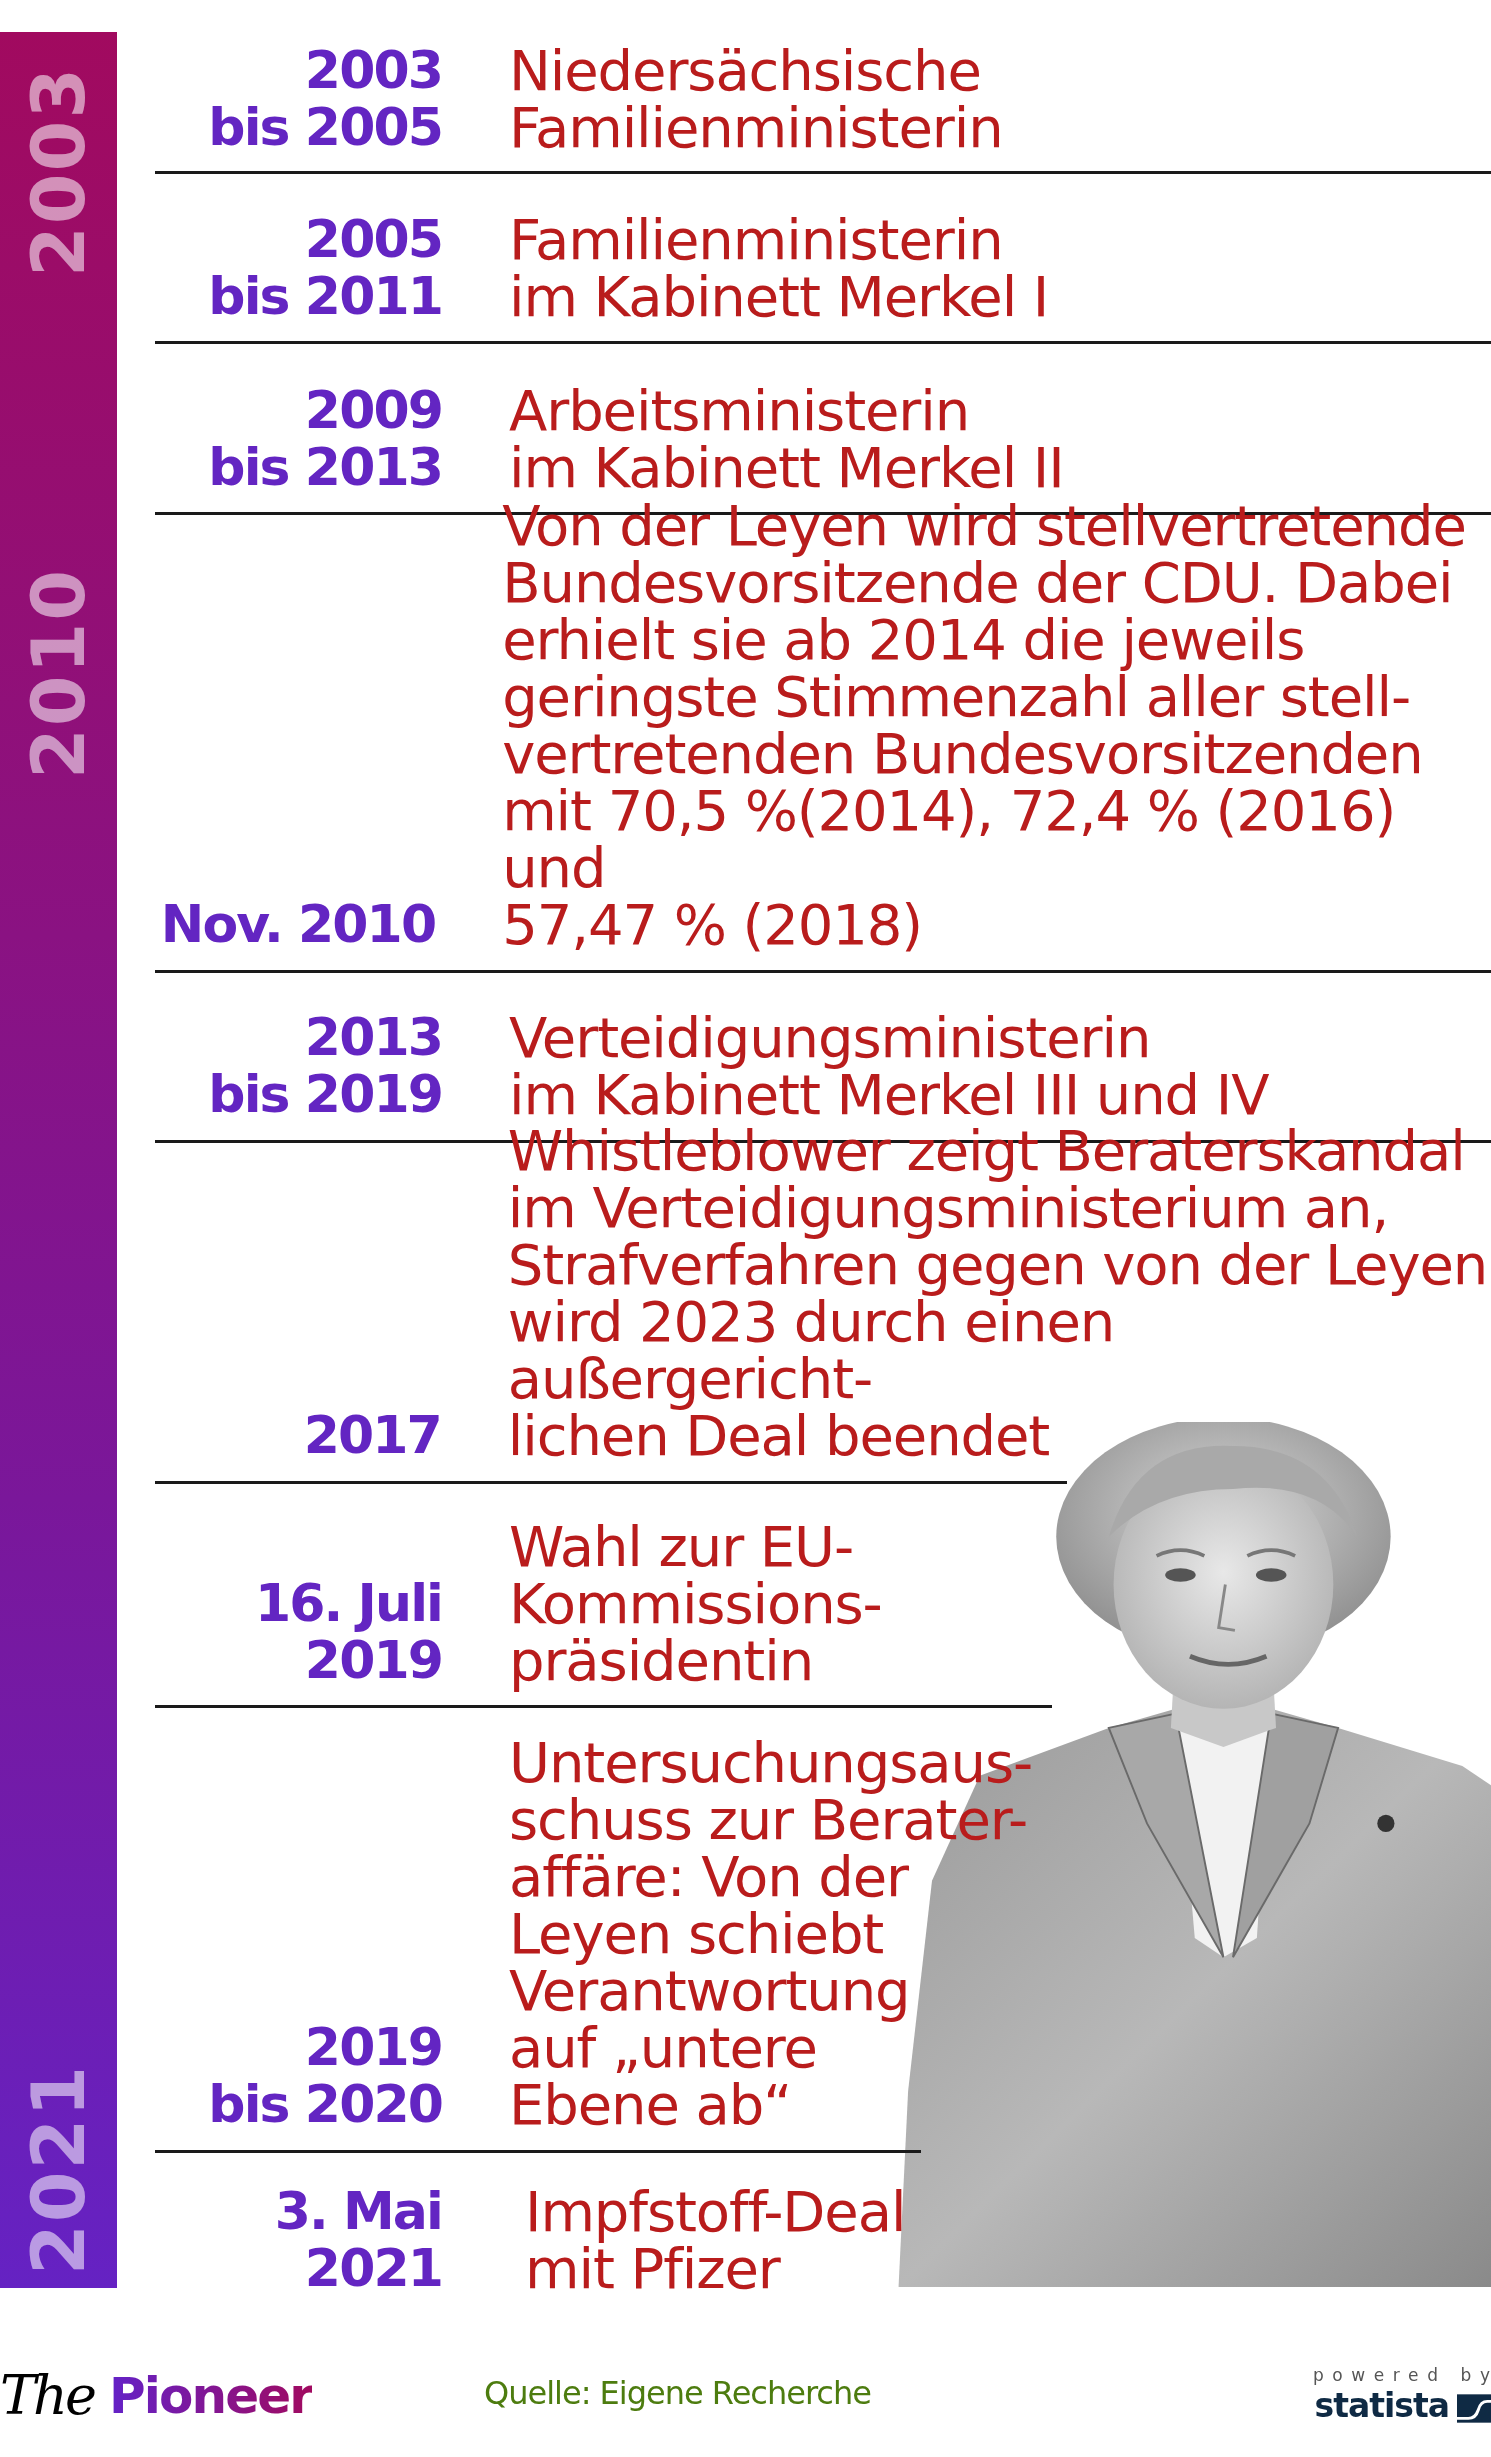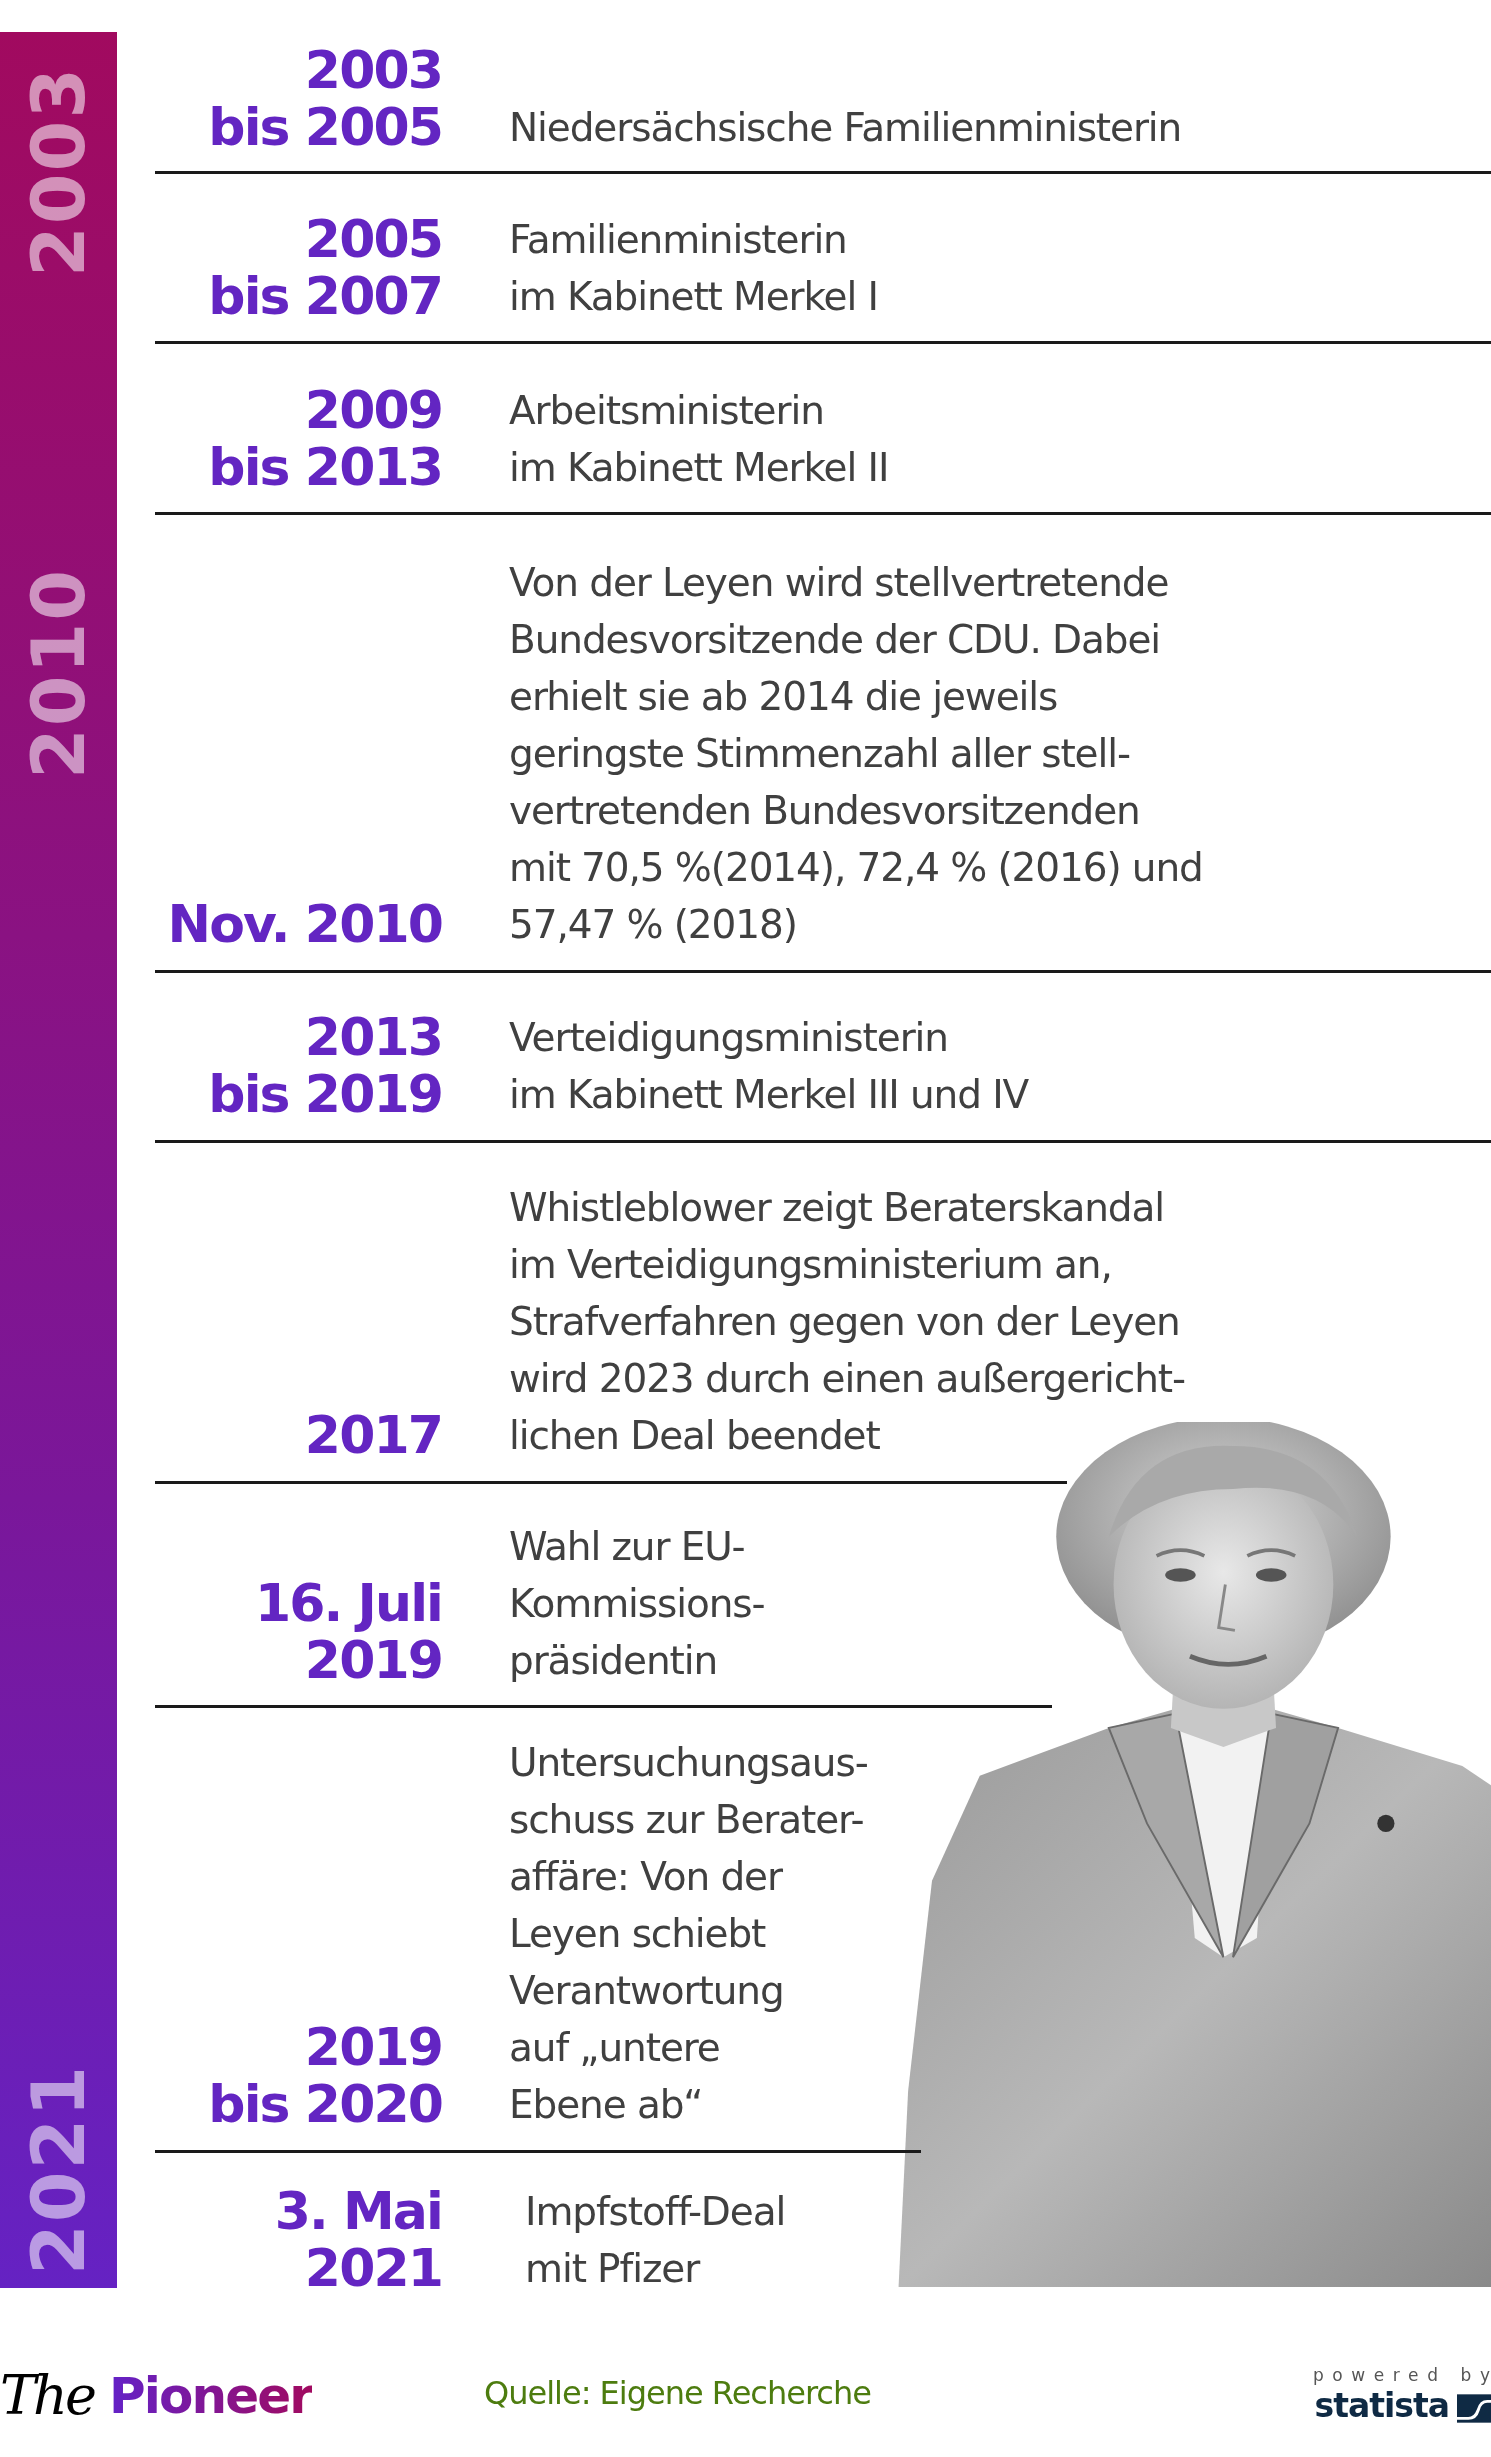--- a/index.html
+++ b/index.html
@@ -4,21 +4,21 @@
 <style>
   html, body { margin:0; padding:0; background:#ffffff; }
   body { width:1491px; height:2458px; position:relative; overflow:hidden; font-family:"DejaVu Sans", sans-serif; }
   .bar { position:absolute; left:0; top:32px; width:117px; height:2256px;
          background:linear-gradient(to bottom, #a10a5f 0%, #8a1282 40%, #7a179a 65%, #6522c3 100%); }
   .era { position:absolute; left:0; width:117px; display:flex; align-items:center; justify-content:center; }
   .era span { display:block; transform:rotate(-90deg); white-space:nowrap; font-family:"DejaVu Sans", sans-serif; font-weight:bold; font-size:73px; letter-spacing:1.9px; color:rgba(255,255,255,0.55); }
   .sep { position:absolute; left:155px; height:2.9px; background:#1a1a1a; }
   .row { position:absolute; left:155px; display:flex; align-items:flex-end; }
   .date { width:287px; text-align:right; color:#6325c2; font-family:"DejaVu Sans", sans-serif; font-weight:bold; font-size:52px; line-height:57px; letter-spacing:-1.9px; white-space:pre-line; }
-  .desc { margin-left:67px; color:#404040; font-family:"DejaVu Sans", sans-serif; font-size:39px; line-height:57px; letter-spacing:-1.1px; white-space:pre-line; }
+  .desc { margin-left:67px; color:#b91c1c; font-family:"DejaVu Sans", sans-serif; font-size:56px; line-height:57px; letter-spacing:-1.1px; white-space:pre-line; }
   .photo { position:absolute; left:889px; top:1422px; width:602px; height:865px; }
   .footer-logo { position:absolute; left:0; top:2369px; height:54px; display:flex; align-items:center; }
   .logo-the { font-family:"DejaVu Serif", serif; font-style:italic; font-size:54px; color:#000; letter-spacing:-2.9px; line-height:54px; }
   .logo-pioneer { margin-left:15px; font-family:"DejaVu Sans", sans-serif; font-weight:bold; font-size:50px; line-height:54px; letter-spacing:-1.9px;
      background:linear-gradient(to right, #6322c8, #a10a5f); -webkit-background-clip:text; background-clip:text; color:transparent; }
   .source { position:absolute; left:484px; top:2374px; font-family:"DejaVu Sans", sans-serif; font-size:32px; color:#4d7c0f; letter-spacing:-1px; }
   .statista { position:absolute; right:0; top:2365px; width:182px; height:57px; }
   .powered { position:absolute; right:0; top:0; font-family:"DejaVu Sans", sans-serif; font-size:17px; letter-spacing:8.6px; color:#555; margin-right:-7.6px; }
   .statista-word { position:absolute; right:42px; top:21px; font-family:"DejaVu Sans", sans-serif; font-weight:bold; font-size:33px; color:#0f2a44; letter-spacing:-1px; }
   .statista-icon { position:absolute; right:0; top:29px; width:34px; height:29px; }
@@ -88,21 +88,21 @@
 <div class="sep" style="top:1705px;width:897px;"></div>
 <div class="sep" style="top:2150px;width:766px;"></div>
 
 <div class="row" style="top:32px;height:124px;">
   <div class="date">2003
 bis 2005</div>
   <div class="desc">Niedersächsische Familienministerin</div>
 </div>
 <div class="row" style="top:172px;height:153px;">
   <div class="date">2005
-bis 2007</div>
+bis 2011</div>
   <div class="desc">Familienministerin
 im Kabinett Merkel I</div>
 </div>
 <div class="row" style="top:342px;height:154px;">
   <div class="date">2009
 bis 2013</div>
   <div class="desc">Arbeitsministerin
 im Kabinett Merkel II</div>
 </div>
 <div class="row" style="top:513px;height:440px;">

